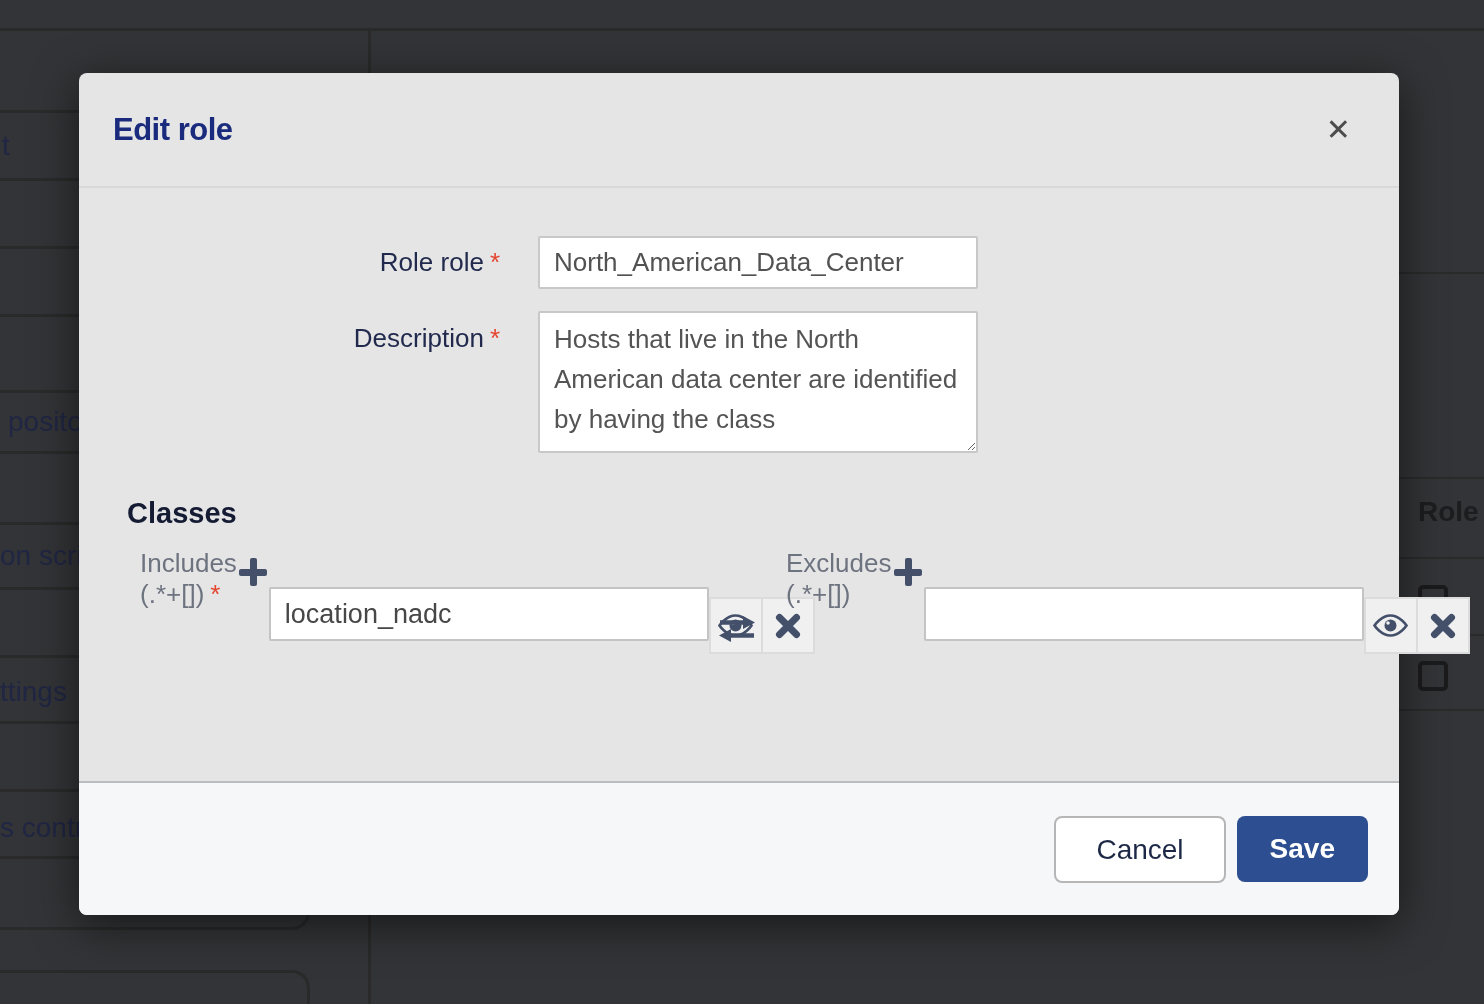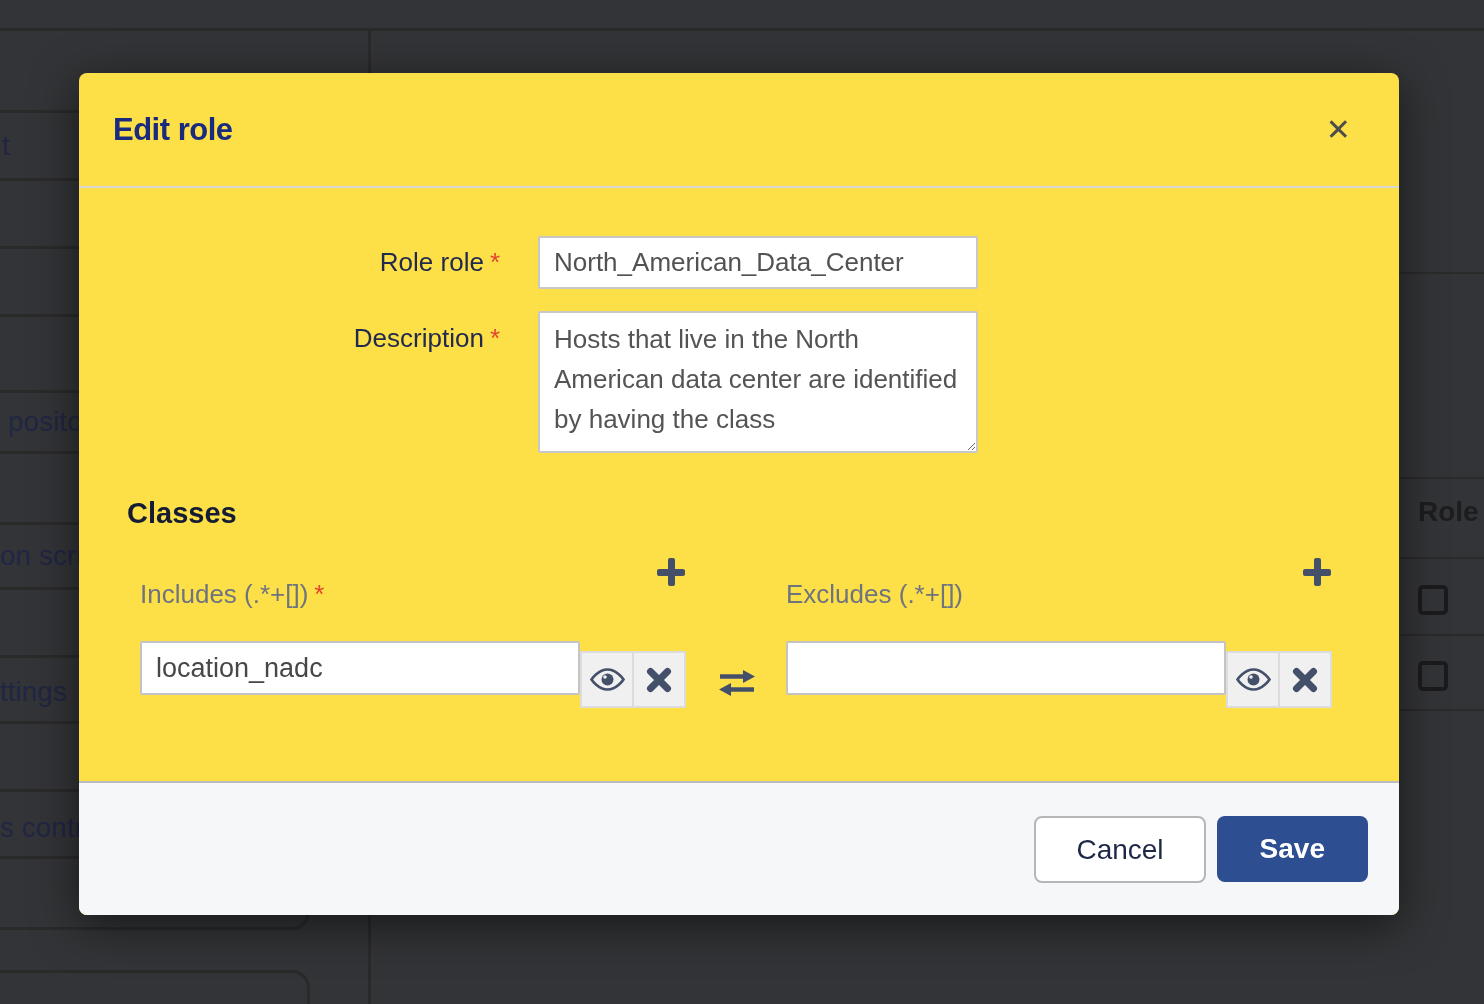--- a/index.html
+++ b/index.html
@@ -28,21 +28,21 @@
   }
   .bd-rect-top {
     width:332px; height:60px;
     border:3px solid #2a2a2b; border-radius:18px;
   }
 
   
   .modal {
     position:absolute; z-index:10;
     left:79px; top:73px; width:1320px; height:842px;
-    background:#fde047; border-radius:8px;
+    background:#e5e5e5; border-radius:8px;
     box-shadow:0 10px 45px rgba(0,0,0,0.55);
     display:flex; flex-direction:column;
   }
   .modal-header {
     height:115px; flex:0 0 115px;
     border-bottom:2px solid #d8d8d8;
     display:flex; align-items:center;
     padding:0 40px 0 34px;
   }
   .modal-title {
@@ -83,21 +83,21 @@
   }
 
   .classes-heading {
     margin:44px 65px 0 48px;
     font-size:29px; font-weight:800; color:#141b33;
   }
 
   .classes-wrap {
     display:flex; margin:26px 65px 0 61px;
   }
-  .class-group { width:547px; flex:0 0 547px; display:flex; flex-direction:column; }
+  .class-group { width:547px; flex:0 0 547px; display:flex; flex-direction:row; }
   .group-head {
     display:flex; justify-content:space-between; align-items:flex-end;
     height:54px;
   }
   .group-label { font-size:26px; color:#6e7380; }
   .add-btn {
     background:none; border:none; cursor:pointer;
     align-self:flex-start; padding:2px;
   }
   .plus-icon { position:relative; width:28px; height:28px; display:block; }
@@ -136,21 +136,21 @@
     border-radius:0 0 8px 8px;
     display:flex; align-items:center; justify-content:flex-end;
     padding-right:31px; gap:11px;
   }
   .cancel-btn {
     height:67px; padding:16px 40px;
     background:#ffffff; border:2px solid #b6b6b6; border-radius:8px;
     font-size:28px; color:#1d2846; font-family:inherit; cursor:pointer;
   }
   .save-btn {
-    height:66px; padding:0 43px;
+    height:66px; padding:0 33px;
     background:#2d4e90; border:none; border-radius:8px;
     font-size:28px; font-weight:bold; color:#ffffff; font-family:inherit; cursor:pointer;
   }
 </style>
 </head>
 <body>
 
 <div class="bd h-line" style="left:0; top:28px; width:1484px;"></div>
 <div class="bd v-line" style="left:368px; top:31px; height:973px;"></div>
 

